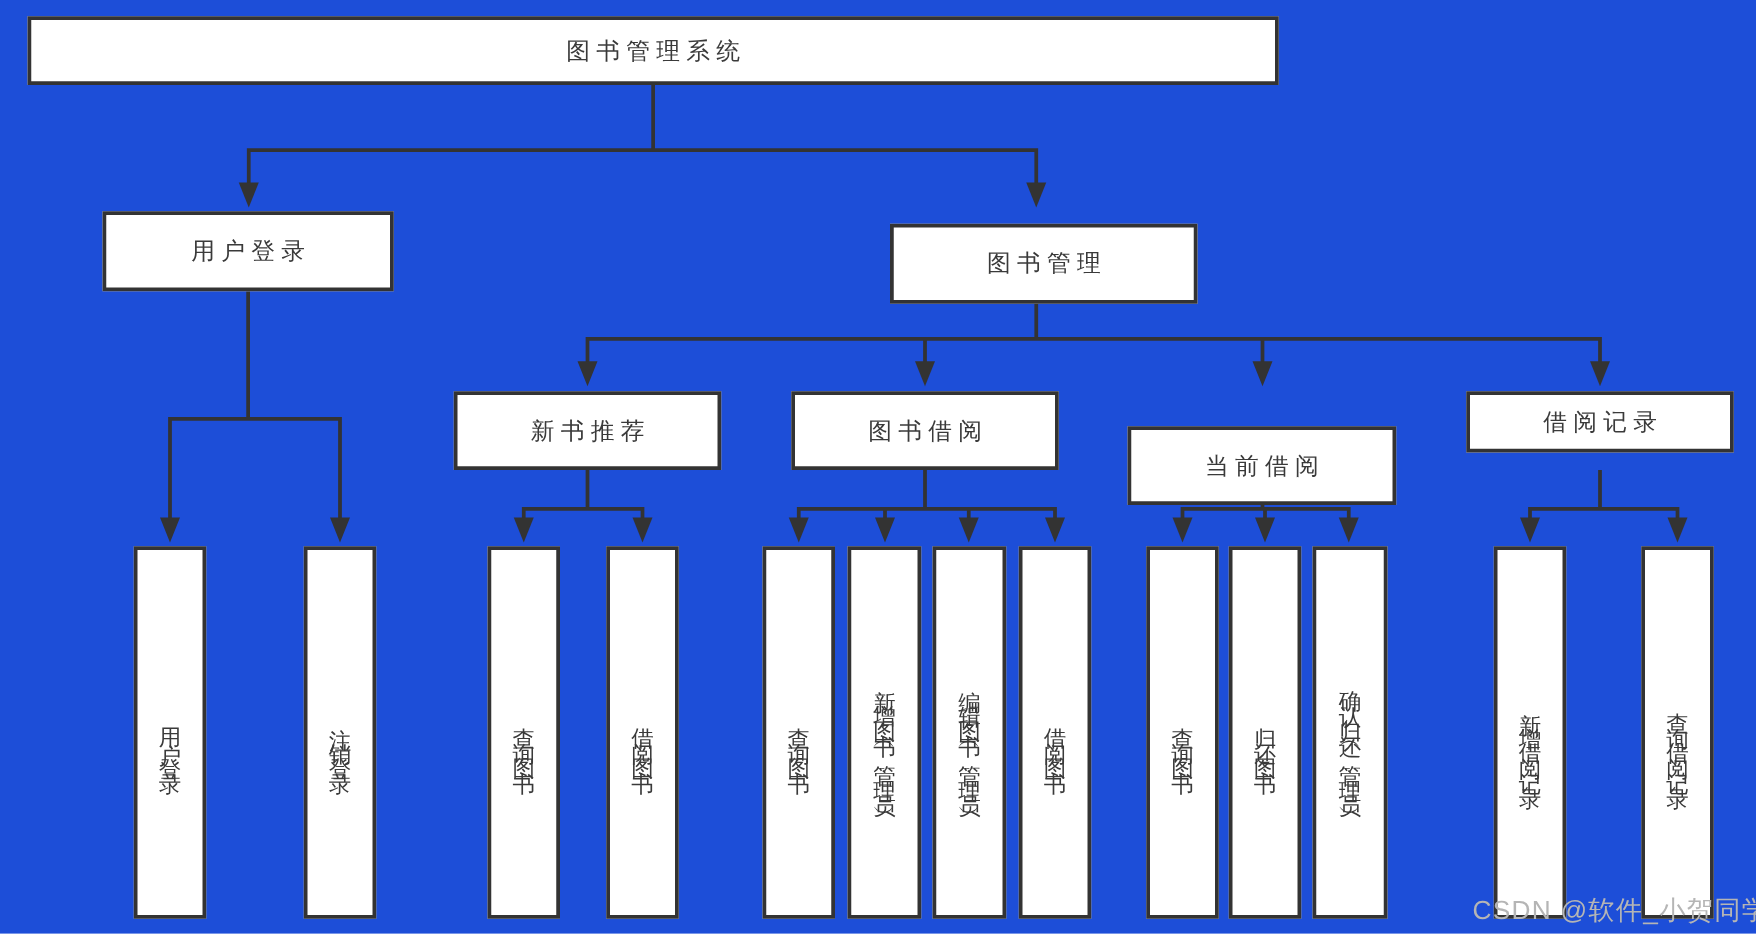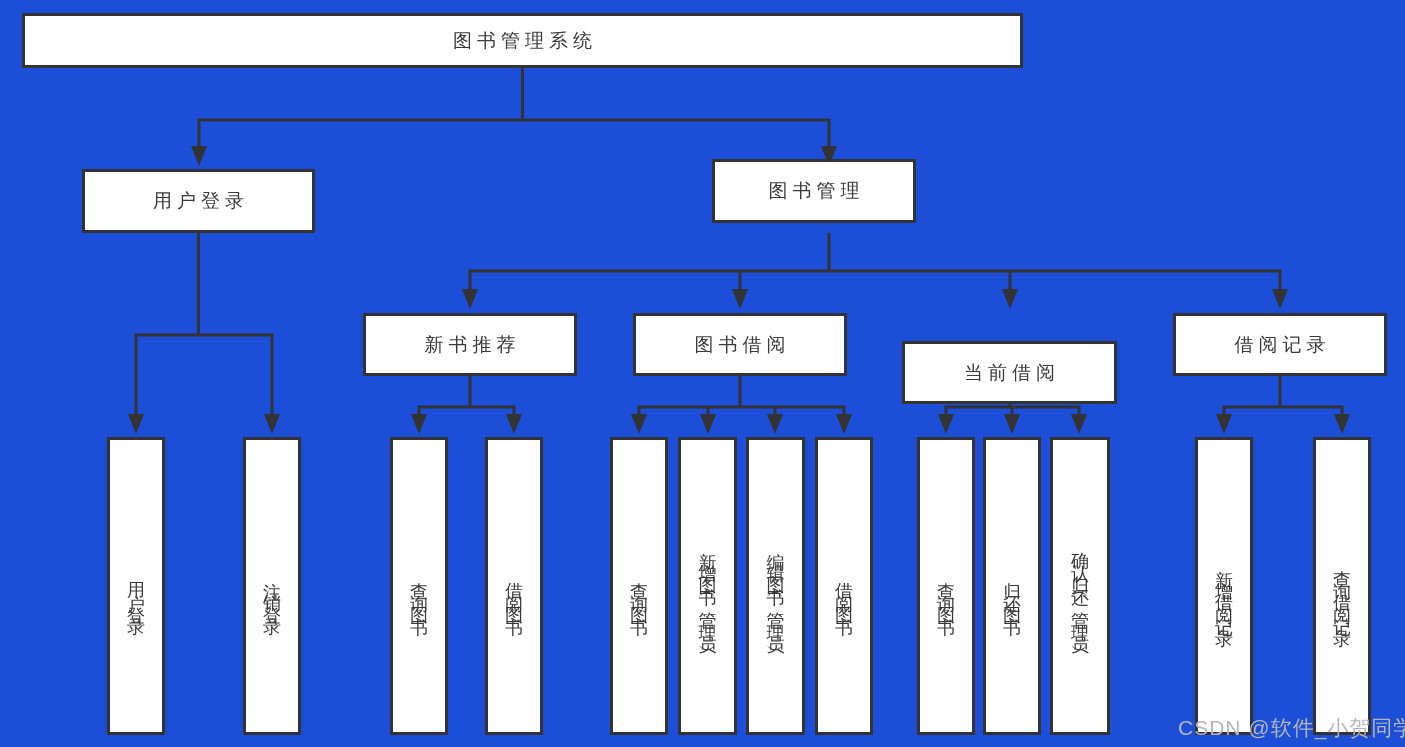--- a/index.html
+++ b/index.html
@@ -108,34 +108,34 @@
     </g>
   </svg>
 
   <div class="box hbox" style="left:22px; top:13px; width:1001px; height:55px;">
     <span>图书管理系统</span>
   </div>
 
   <div class="box hbox" style="left:82px; top:169px; width:233px; height:64px;">
     <span>用户登录</span>
   </div>
-  <div class="box hbox" style="left:712px; top:159px; width:204px; height:64px;justify-content:center;">
+  <div class="box hbox" style="left:712px; top:179px; width:246px; height:64px;justify-content:center;">
     <span>图书管理</span>
   </div>
 
   <div class="box hbox" style="left:633px; top:313px; width:214px; height:63px;">
     <span>图书借阅</span>
   </div>
   <div class="box hbox" style="left:363px; top:313px; width:214px; height:63px;">
     <span>新书推荐</span>
   </div>
   <div class="box hbox" style="left:902px; top:313px; width:215px; height:63px;margin-top:28px;">
     <span>当前借阅</span>
   </div>
-  <div class="box hbox" style="left:1173px; top:313px; width:214px; height:63px;">
+  <div class="box hbox" style="left:1173px; top:313px; width:214px; height:49px;">
     <span>借阅记录</span>
   </div>
 
   <div class="box vbox" style="left:107px; top:437px; width:58px; height:298px;">
     <span>用户登录</span>
   </div>
   <div class="box vbox" style="left:243px; top:437px; width:58px; height:298px;">
     <span>注销登录</span>
   </div>
 

